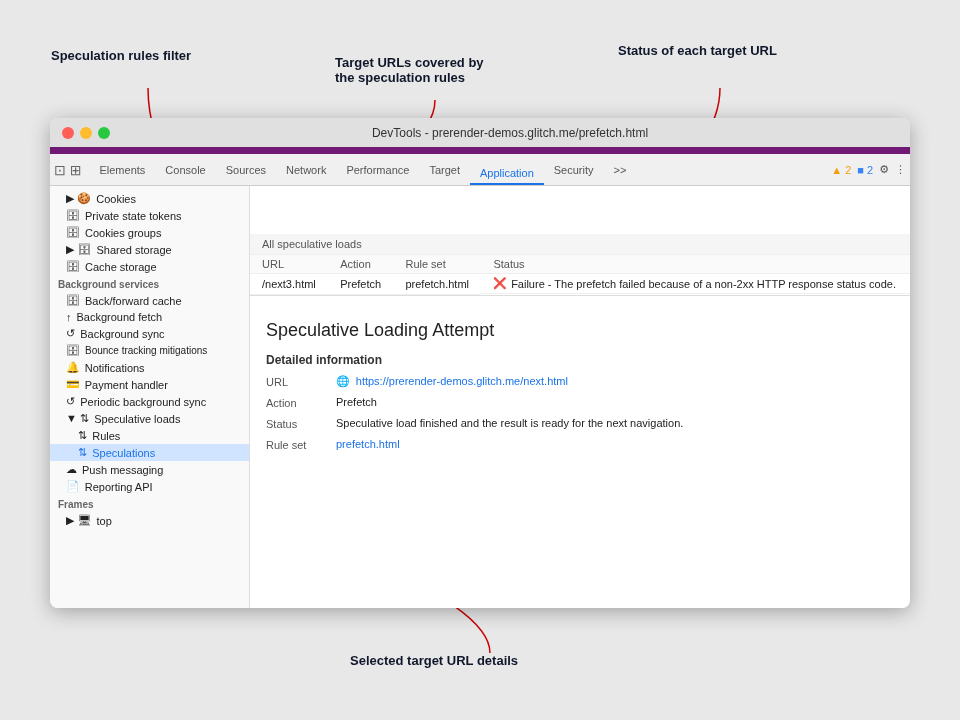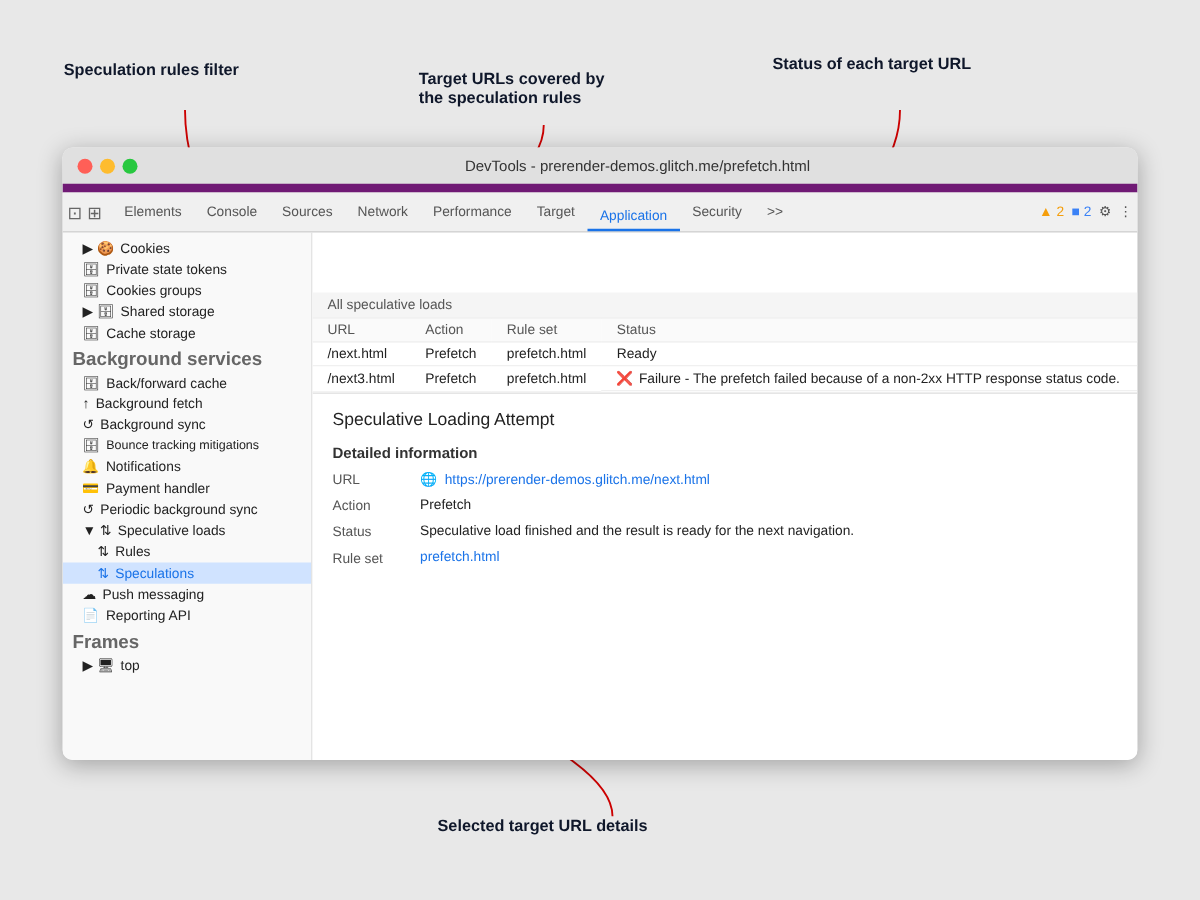--- a/index.html
+++ b/index.html
@@ -143,21 +143,21 @@
       align-items: center;
       gap: 5px;
       white-space: nowrap;
       overflow: hidden;
       text-overflow: ellipsis;
     }
     .sidebar-item.active { background: #d0e3ff; color: #1a73e8; }
     .sidebar-item.indent1 { padding-left: 28px; }
     .sidebar-section {
       padding: 4px 8px 2px 8px;
-      font-size: 15px;
+      font-size: 10px;
       color: #666;
       font-weight: 600;
       text-transform: none;
     }
 
     
     .main-panel {
       flex: 1;
       display: flex;
       flex-direction: column;
@@ -200,24 +200,25 @@
     .status-ready { color: #222; }
     .status-error { color: #cc0000; display: flex; align-items: center; gap: 4px; }
 
     
     .detail-section {
       flex: 1;
       overflow-y: auto;
       padding: 12px 16px;
     }
     .detail-title {
-      font-size: 14px;
+      font-size: 18px;
       font-weight: 500;
       color: #222;
       margin-bottom: 12px;
+      margin-top: 12px;
     }
     .detail-subtitle {
       font-size: 12px;
       font-weight: 600;
       color: #333;
       margin-bottom: 8px;
     }
     .detail-row {
       display: flex;
       margin-bottom: 8px;
@@ -427,26 +428,20 @@
           <thead>
             <tr>
               <th>URL</th>
               <th>Action</th>
               <th>Rule set</th>
               <th>Status</th>
             </tr>
           </thead>
           <tbody>
             <tr class="">
-              <td>/next.html</td>
-              <td>Prefetch</td>
-              <td>prefetch.html</td>
-              <td class="status-ready">Ready</td>
-            </tr>
-            <tr class="">
               <td>/next3.html</td>
               <td>Prefetch</td>
               <td>prefetch.html</td>
               <td class="status-error">
                 <span>❌</span>
                 <span>Failure - The prefetch failed because of a non-2xx HTTP response status code.</span>
               </td>
             </tr>
           </tbody>
         </table>

